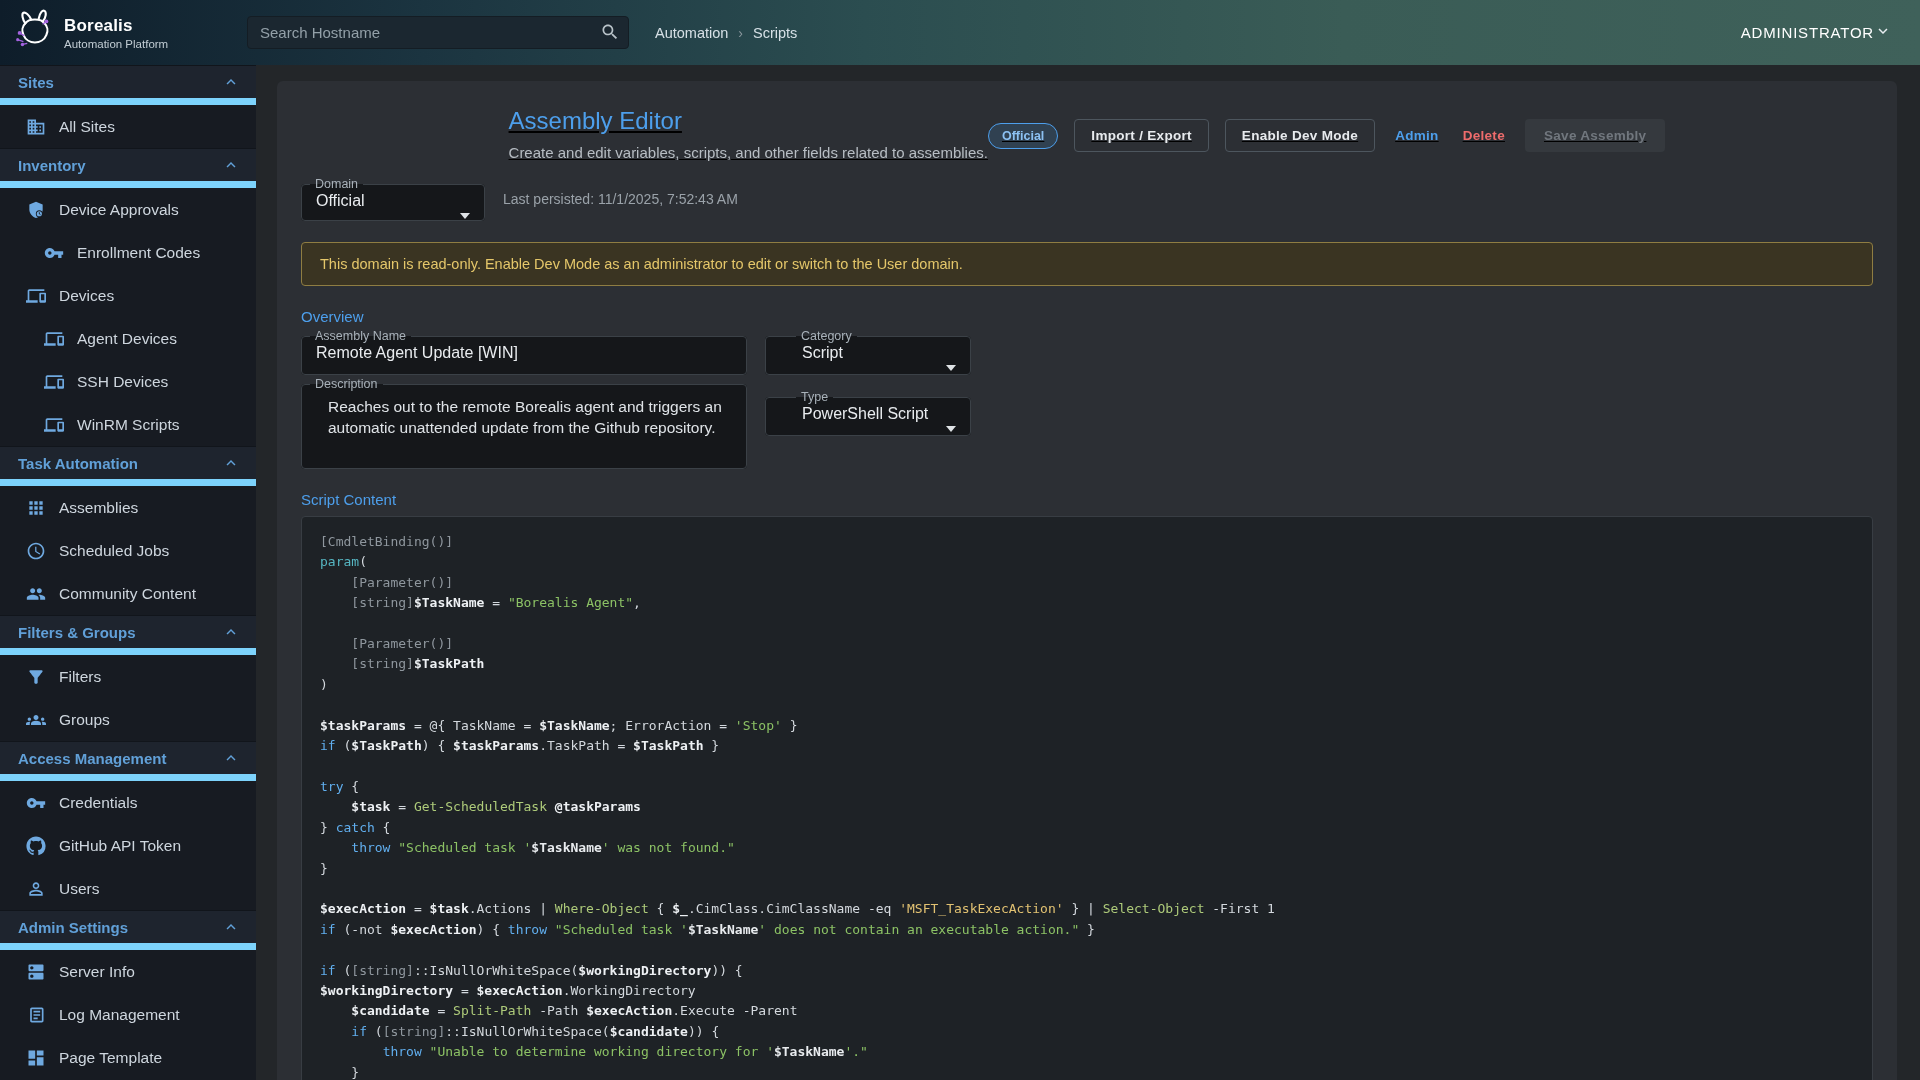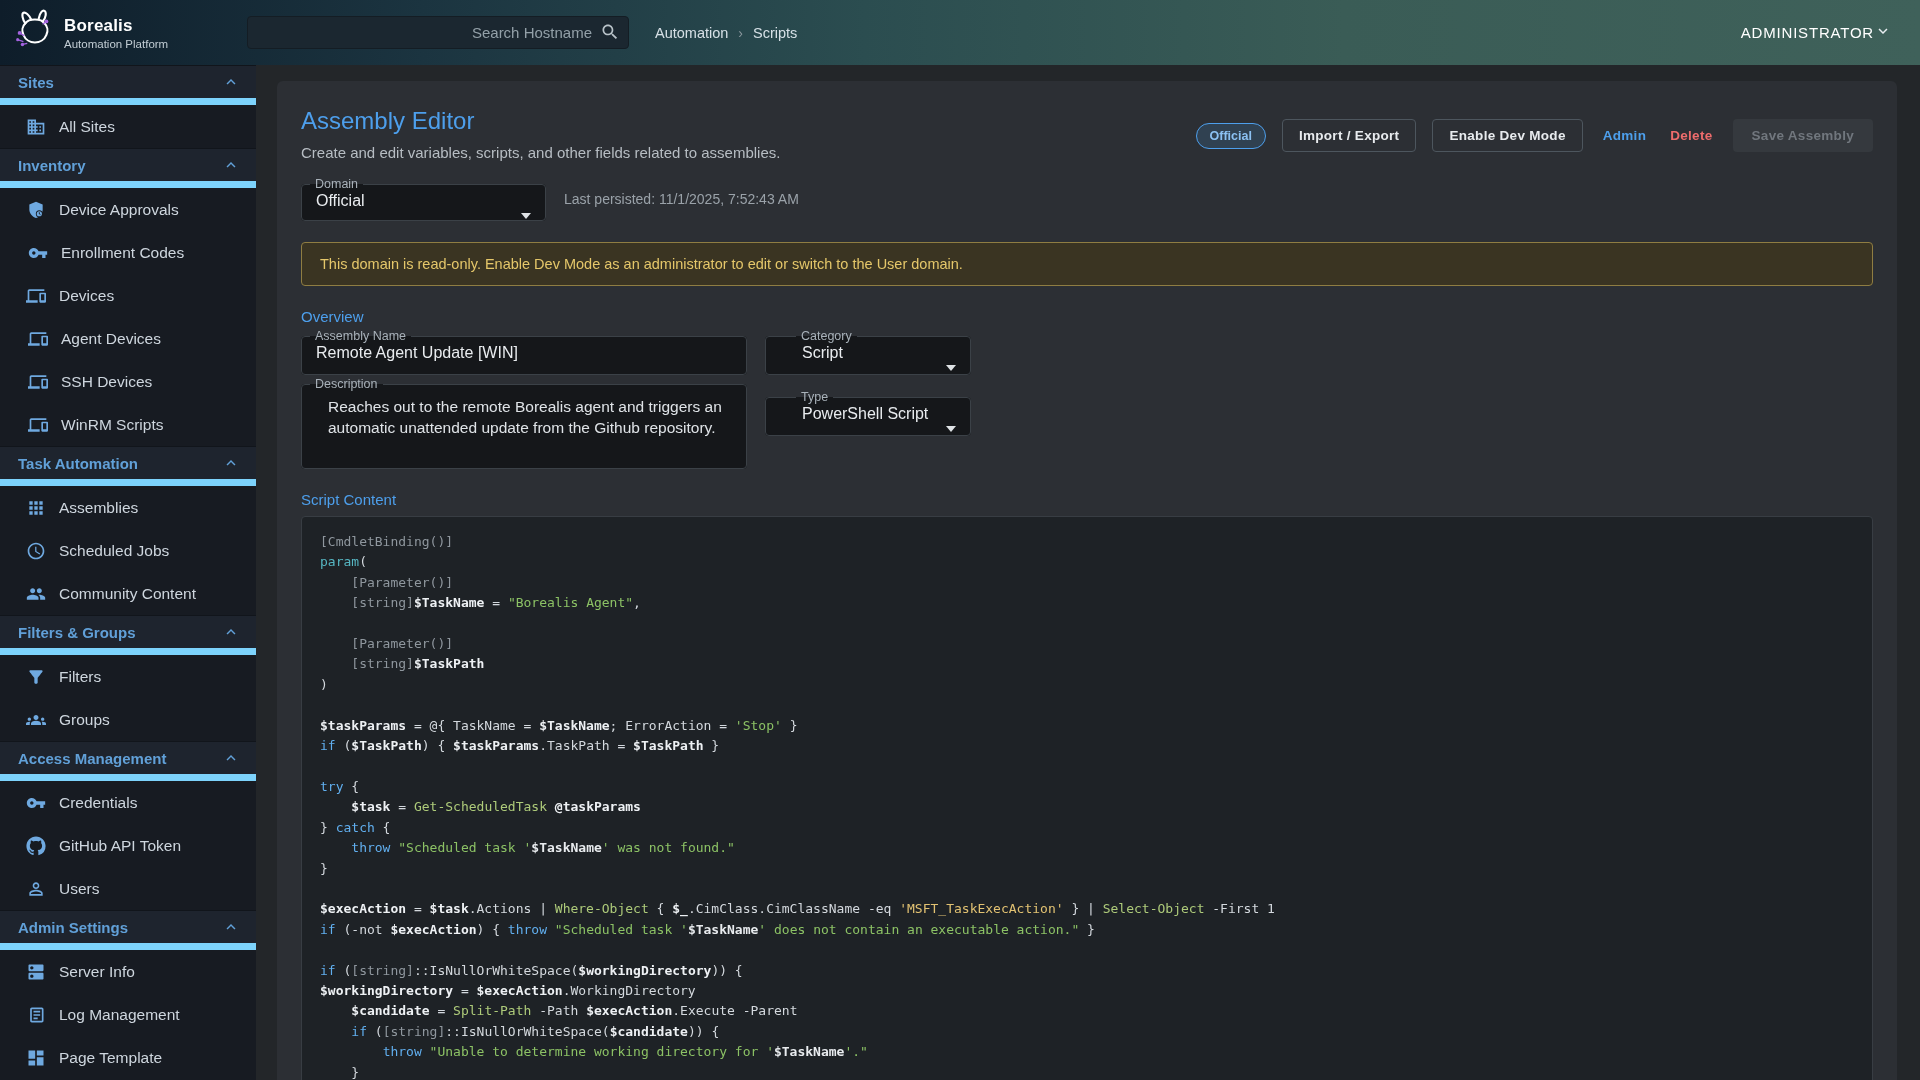--- a/index.html
+++ b/index.html
@@ -10,49 +10,49 @@
   .topbar { position:fixed; top:0; left:0; width:1920px; height:65px; z-index:10;
     display:flex; align-items:center;
     background:linear-gradient(90deg,#0e1d2a 0%,#1b3440 22%,#2b4d50 45%,#3a5c56 70%,#3f615a 100%); }
   .brand-wrap { width:247px; display:flex; align-items:center; padding-left:10px; flex:none; }
   .brand-text { margin-left:8px; }
   .brand-name { color:#ffffff; font-size:17px; font-weight:bold; letter-spacing:.2px; }
   .brand-tag { color:#c2cdd4; font-size:11.5px; margin-top:2px; }
   .searchbox { position:relative; width:382px; height:33px; flex:none; }
   .searchbox input { width:100%; height:100%; background:#1b2730; border:1px solid #141d24;
     border-radius:4px; color:#dfe6ea; font-size:15px; padding:0 36px 0 12px; outline:none;
-    font-family:"Liberation Sans", sans-serif;text-align:right; }
+    font-family:"Liberation Sans", sans-serif; }
   .searchbox input::placeholder { color:#93a0a8; }
   .search-ic { position:absolute; right:9px; top:6px; color:#b9c3c9; }
   .crumbs { display:flex; align-items:center; margin-left:26px; gap:10px; }
   .crumb { color:#d6e0e6; font-size:14.5px; cursor:pointer; }
   .crumb-sep { color:#8a969d; font-size:14px; }
   .tb-spacer { flex:1; }
   .user-menu { display:flex; align-items:center; margin-right:28px; cursor:pointer; }
   .user-name { color:#ffffff; font-size:15px; letter-spacing:.8px; }
   .user-menu svg { color:#e8edf0; }
 
   
   .sidebar { position:fixed; top:65px; left:0; bottom:0; width:256px; background:#171b22; z-index:5; }
   .side-sec { height:40px; display:flex; align-items:center; justify-content:space-between;
     background:#1e242e; border-top:1px solid #11151b; border-bottom:7px solid #7dd3fc;
     padding:0 16px 0 18px; cursor:pointer; }
   .sec-label { color:#61a0d8; font-size:15px; font-weight:bold; }
   .sec-chev { color:#61a0d8; display:flex; }
   .side-item { height:43px; display:flex; align-items:center; gap:13px; padding-left:26px; cursor:pointer; }
-  .side-item.ind { padding-left:28px; }
+  .side-item.ind { padding-left:44px; }
   .side-ic { color:#6fa9e0; display:flex; width:20px; justify-content:center; }
   .side-lb { color:#ced6de; font-size:15.5px; }
 
   
   .main { position:absolute; top:65px; left:256px; width:1664px; }
   .card { margin:16px 23px 0 21px; background:#2c2f34; border-radius:6px;
     padding:26px 24px 40px 24px; min-height:1100px; }
 
-  .card-head { display:flex; justify-content:space-between; align-items:flex-start; }
+  .card-head { display:flex; justify-content:center; align-items:flex-start;text-decoration:underline; }
   .page-title { color:#4d9fec; font-size:24px; font-weight:400; }
   .page-sub { color:#b7bdc3; font-size:15px; margin-top:9px; }
   .head-actions { display:flex; align-items:center; gap:16px; margin-top:12px; }
   .chip { border:1px solid #4d9fec; background:rgba(77,159,236,.16); color:#8cc1f2;
     font-size:12.5px; font-weight:bold; border-radius:13px; padding:5px 13px; }
   .btn { font-family:"Liberation Sans", sans-serif; cursor:pointer; font-weight:bold;
     font-size:13.5px; letter-spacing:.3px; border-radius:4px; }
   .btn-outline { background:transparent; border:1px solid #4d565e; color:#e8ebee; padding:8px 16px; }
   .btn-text { background:transparent; border:none; padding:8px 4px; }
   .btn-rename { color:#4d9fec; }
@@ -60,21 +60,21 @@
   .btn-solid { background:#35393e; border:none; color:#71777e; padding:9px 19px; }
 
   fieldset.field { border:1px solid #3b4147; border-radius:4px; background:#15171a; min-width:0; }
   fieldset.field legend { font-size:12.5px; color:#a9b2ba; padding:0 5px; margin-left:8px; }
   .fval { padding:1px 14px 10px; font-size:16px; color:#e9ecef; white-space:nowrap; }
   .fld-select { position:relative; cursor:pointer; }
   .fld-arrow { position:absolute; right:14px; top:22px; width:0; height:0;
     border-left:5px solid transparent; border-right:5px solid transparent; border-top:6px solid #dfe3e6; }
 
   .domain-row { display:flex; align-items:center; gap:18px; margin-top:16px; }
-  .domain-field { width:245px; background:#0f1114; }
+  .domain-field { width:184px; background:#0f1114; }
   .persisted { color:#9aa2a9; font-size:14px; }
 
   .warning { margin-top:21px; background:#3a3422; border:1px solid #8f7d42; border-radius:4px;
     color:#e5c76a; font-size:14.5px; padding:13px 18px; }
 
   .section-label { color:#4d9fec; font-size:15px; margin-top:22px; }
 
   .form-grid { display:flex; gap:18px; margin-top:4px; }
   .col-left { width:446px; display:flex; flex-direction:column; gap:2px; }
   .col-right { width:206px; display:flex; flex-direction:column; gap:15px; }

